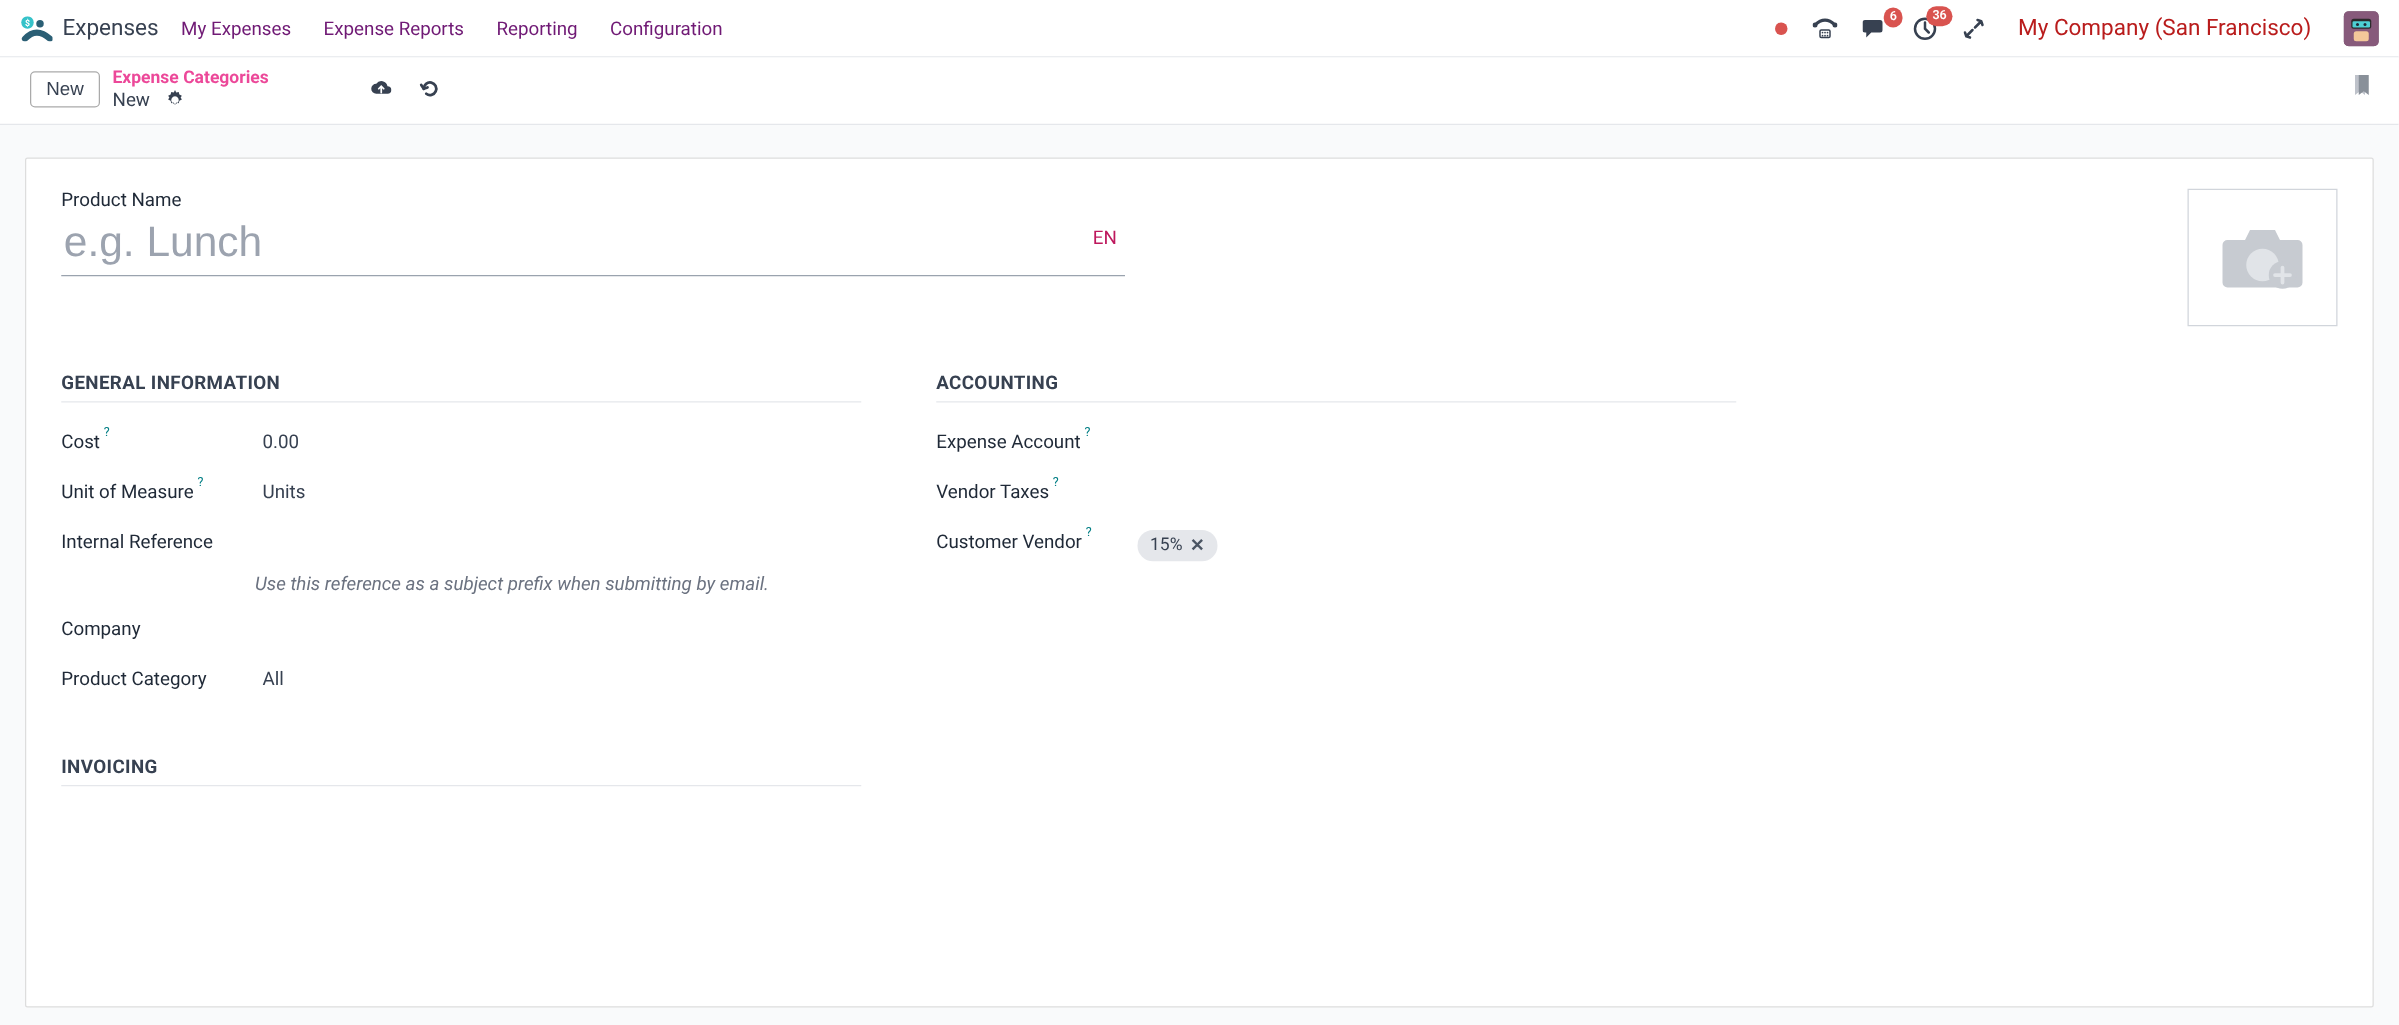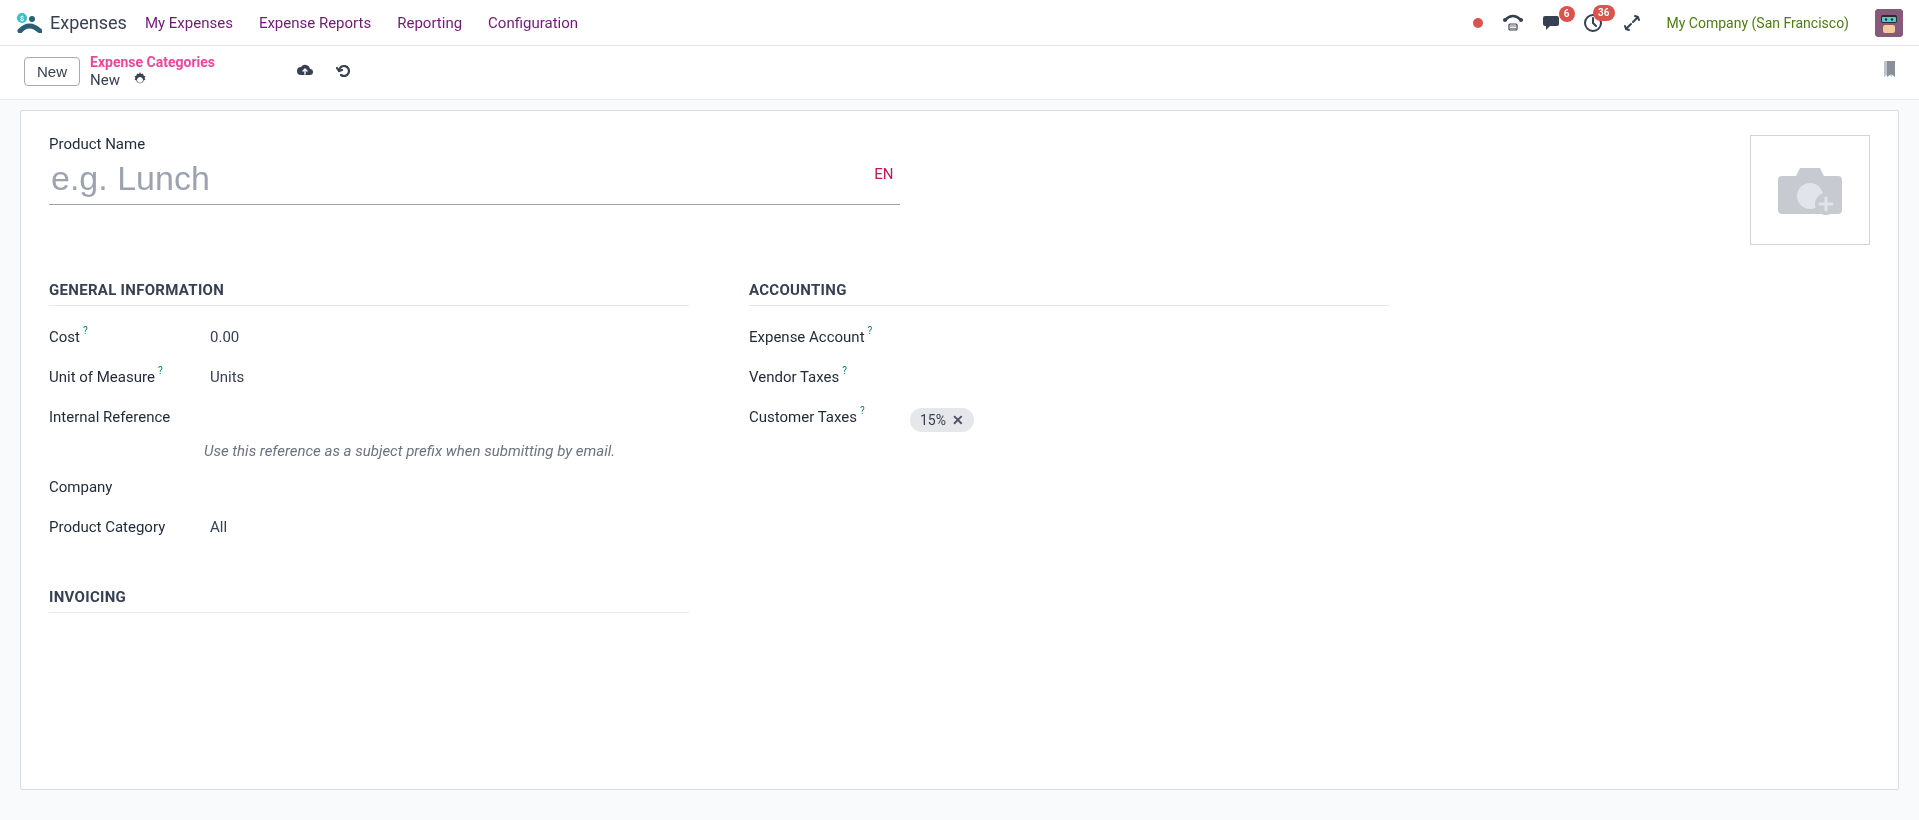--- a/index.html
+++ b/index.html
@@ -44,21 +44,21 @@
     position: absolute;
     top: -8px; right: -12px;
     background: #d9534f;
     color: #fff;
     font-size: 10px;
     line-height: 1;
     padding: 3px 5px;
     border-radius: 10px;
     font-weight: 600;
   }
-  .company-name { font-size: 14px; color: #4d7c0f; padding: 0 6px; }
+  .company-name { font-size: 18px; color: #b91c1c; padding: 0 6px; }
   .avatar {
     width: 28px; height: 28px; border-radius: 4px;
     background: #714B67;
     display: flex; align-items: center; justify-content: center;
     overflow: hidden;
   }
   
   .controlbar {
     display: flex;
     align-items: center;
@@ -87,20 +87,21 @@
 
   
   .sheet-wrap { padding: 10px 20px; }
   .sheet {
     background: #fff;
     border: 1px solid #ddd;
     border-radius: 2px;
     padding: 24px 28px 60px 28px;
     min-height: 680px;
     position: relative;
+    margin-top: 16px;
   }
   .title-row { display:flex; align-items:flex-start; }
   .title-block { flex:1; max-width: 1100px; }
   .field-label { font-size: 15px; color: #1f2937; margin-bottom: 4px; }
   .title-input {
     width: 100%;
     border: none;
     border-bottom: 1px solid #9aa3ae;
     font-size: 34px;
     color: #374151;
@@ -369,21 +370,21 @@
         <div class="frow">
           <div class="flabel">
             <span>Vendor Taxes</span>
             <span class="help-q">?</span>
           </div>
           <div class="fvalue"></div>
         </div>
 
         <div class="frow">
           <div class="flabel">
-            <span>Customer Taxes</span>
+            <span>Customer Vendor</span>
             <span class="help-q">?</span>
           </div>
           <div class="fvalue">
             <span class="tag">
               <span>15%</span>
               <span class="x">✕</span>
             </span>
           </div>
         </div>
       </div>

